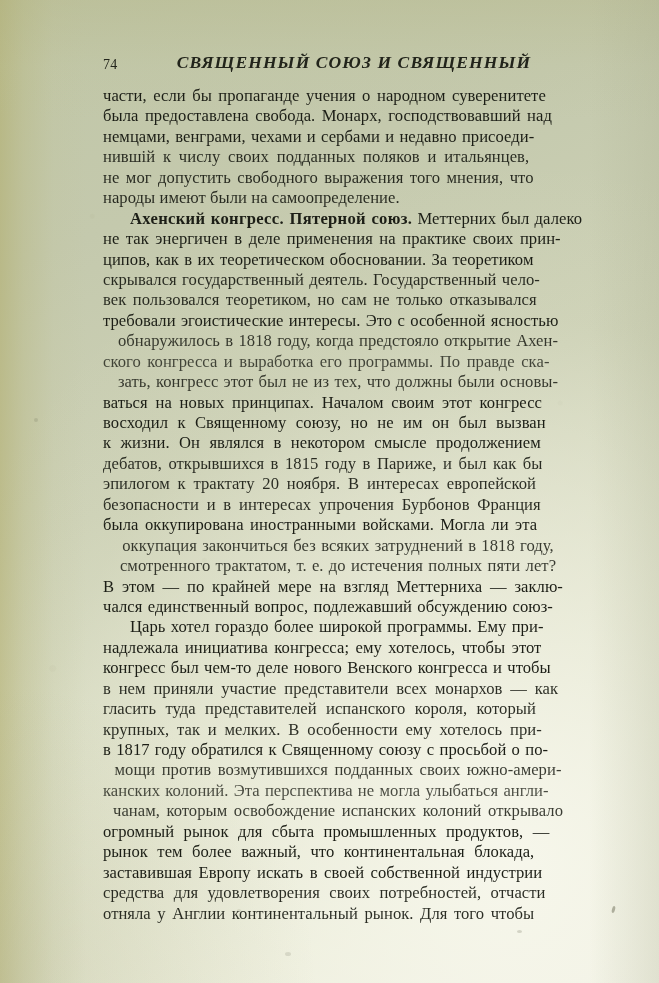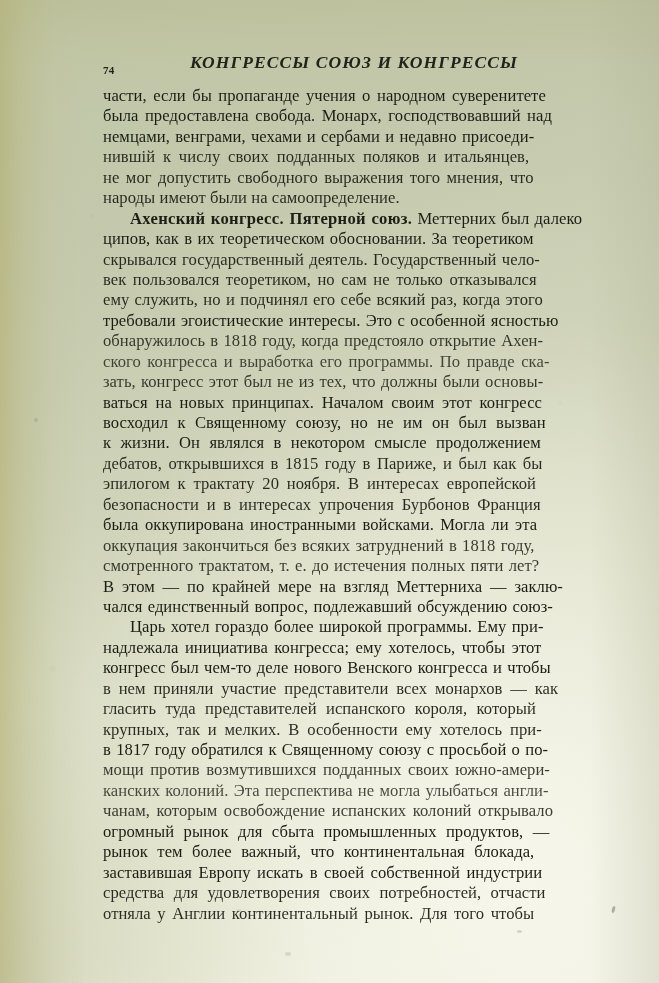--- a/index.html
+++ b/index.html
@@ -87,23 +87,23 @@
   #running-head {
     position: absolute;
     left: 103px;
     top: 52px;
     width: 468px;
     height: 24px;
   }
   #folio {
     position: absolute;
     left: 0;
-    top: 12px;
-    font-size: 11px;
-    font-weight: bold;
+    top: 5px;
+    font-size: 14px;
+    font-weight: normal;
     letter-spacing: 0.2px;
     color: #23251c;
   }
   #head-title {
     position: absolute;
     left: 0;
     top: 0;
     width: 468px;
     text-align: center;
     font-style: italic;
@@ -136,21 +136,21 @@
   .ws1 { word-spacing: 1.1px; }
   .ws2 { word-spacing: 2.3px; }
   .ws3 { word-spacing: 3.6px; }
   .ws4 { word-spacing: 5.2px; }
 
   .ind { padding-left: 27px; }
   .run-in { font-weight: bold; letter-spacing: 0.3px; }
 
   
   .fade-a { opacity: 0.93; }
-  .fade-b { opacity: 0.86; }
+  .fade-b { opacity: 0.86; text-align: center; }
   .fade-c { opacity: 0.79; }
 </style>
 </head>
 <body>
 
 <div id="page">
 
   <div id="edge-left"></div>
   <div id="edge-top"></div>
   <div id="edge-right"></div>
@@ -158,35 +158,35 @@
   <div id="grain"></div>
 
   <div class="speck" id="speck-1"></div>
   <div class="speck" id="speck-2"></div>
   <div class="speck" id="speck-3"></div>
   <div class="speck" id="speck-4"></div>
   <div class="speck" id="speck-5"></div>
 
   <div id="running-head">
     <div id="folio">74</div>
-    <div id="head-title">КОНГРЕССЫ СОЮЗ И КОНГРЕССЫ</div>
+    <div id="head-title">СВЯЩЕННЫЙ СОЮЗ И СВЯЩЕННЫЙ</div>
   </div>
 
   <div id="body-text">
       <div class="ln ws2 ">части, если бы пропаганде учения о народном суверенитете</div>
       <div class="ln ws2 ">была предоставлена свобода. Монарх, господствовавший над</div>
       <div class="ln ws1 ">немцами, венграми, чехами и сербами и недавно присоеди-</div>
       <div class="ln ws3 fade-a">нившiй к числу своих подданных поляков и итальянцев,</div>
       <div class="ln ws2 fade-a">не мог допустить свободного выражения того мнения, что</div>
       <div class="ln ws0 fade-a">народы имеют были на самоопределение.</div>
       <div class="ln ws1 ind"><span class="run-in">Ахенский конгресс. Пятерной союз.</span> Меттерних был далеко</div>
+      <div class="ln ws2 ">не так энергичен в деле применения на практике своих прин-</div>
       <div class="ln ws1 ">ципов, как в их теоретическом обосновании. За теоретиком</div>
       <div class="ln ws1 fade-a">скрывался государственный деятель. Государственный чело-</div>
       <div class="ln ws2 fade-a">век пользовался теоретиком, но сам не только отказывался</div>
-      <div class="ln ws1 fade-a">ему служить, но и подчинял его себе всякий раз, когда этого</div>
       <div class="ln ws1 ">требовали эгоистические интересы. Это с особенной ясностью</div>
       <div class="ln ws1 fade-b">обнаружилось в 1818 году, когда предстояло открытие Ахен-</div>
       <div class="ln ws2 fade-c">ского конгресса и выработка его программы. По правде ска-</div>
       <div class="ln ws1 fade-b">зать, конгресс этот был не из тех, что должны были основы-</div>
       <div class="ln ws3 ">ваться на новых принципах. Началом своим этот конгресс</div>
       <div class="ln ws4 ">восходил к Священному союзу, но не им он был вызван</div>
       <div class="ln ws4 ">к жизни. Он являлся в некотором смысле продолжением</div>
       <div class="ln ws2 fade-a">дебатов, открывшихся в 1815 году в Париже, и был как бы</div>
       <div class="ln ws3 fade-a">эпилогом к трактату 20 ноября. В интересах европейской</div>
       <div class="ln ws3 fade-a">безопасности и в интересах упрочения Бурбонов Франция</div>

